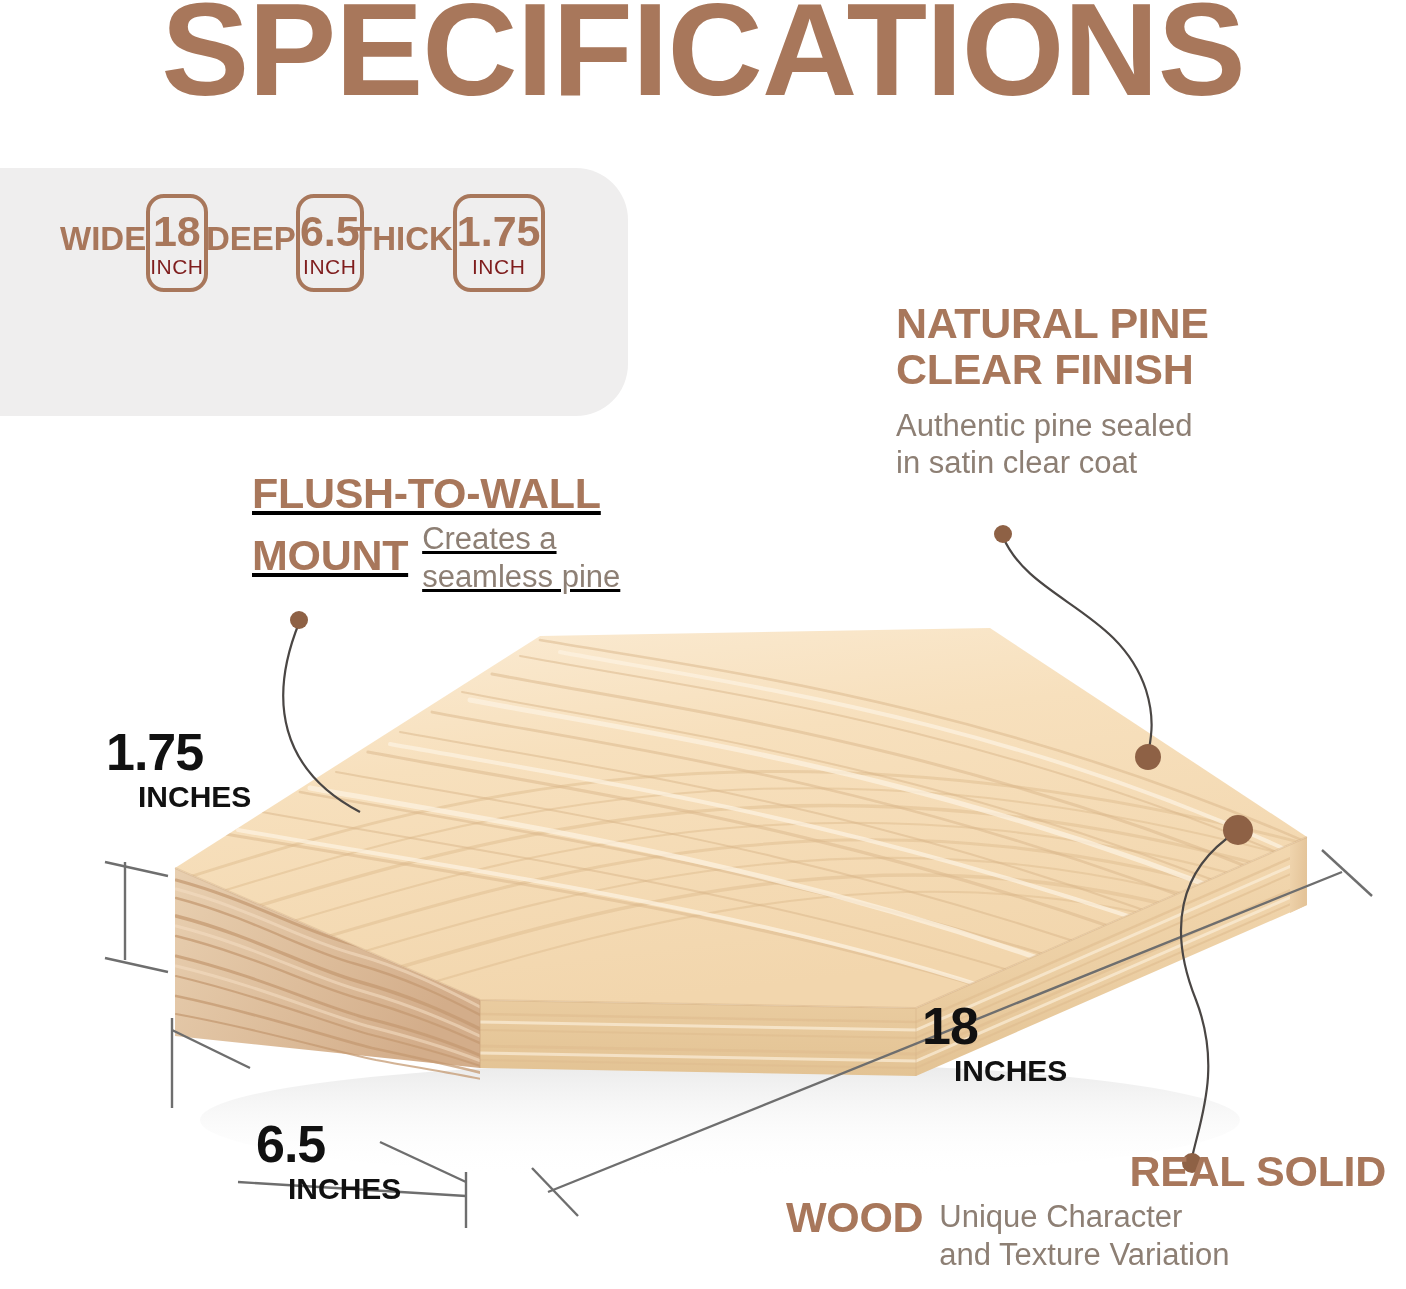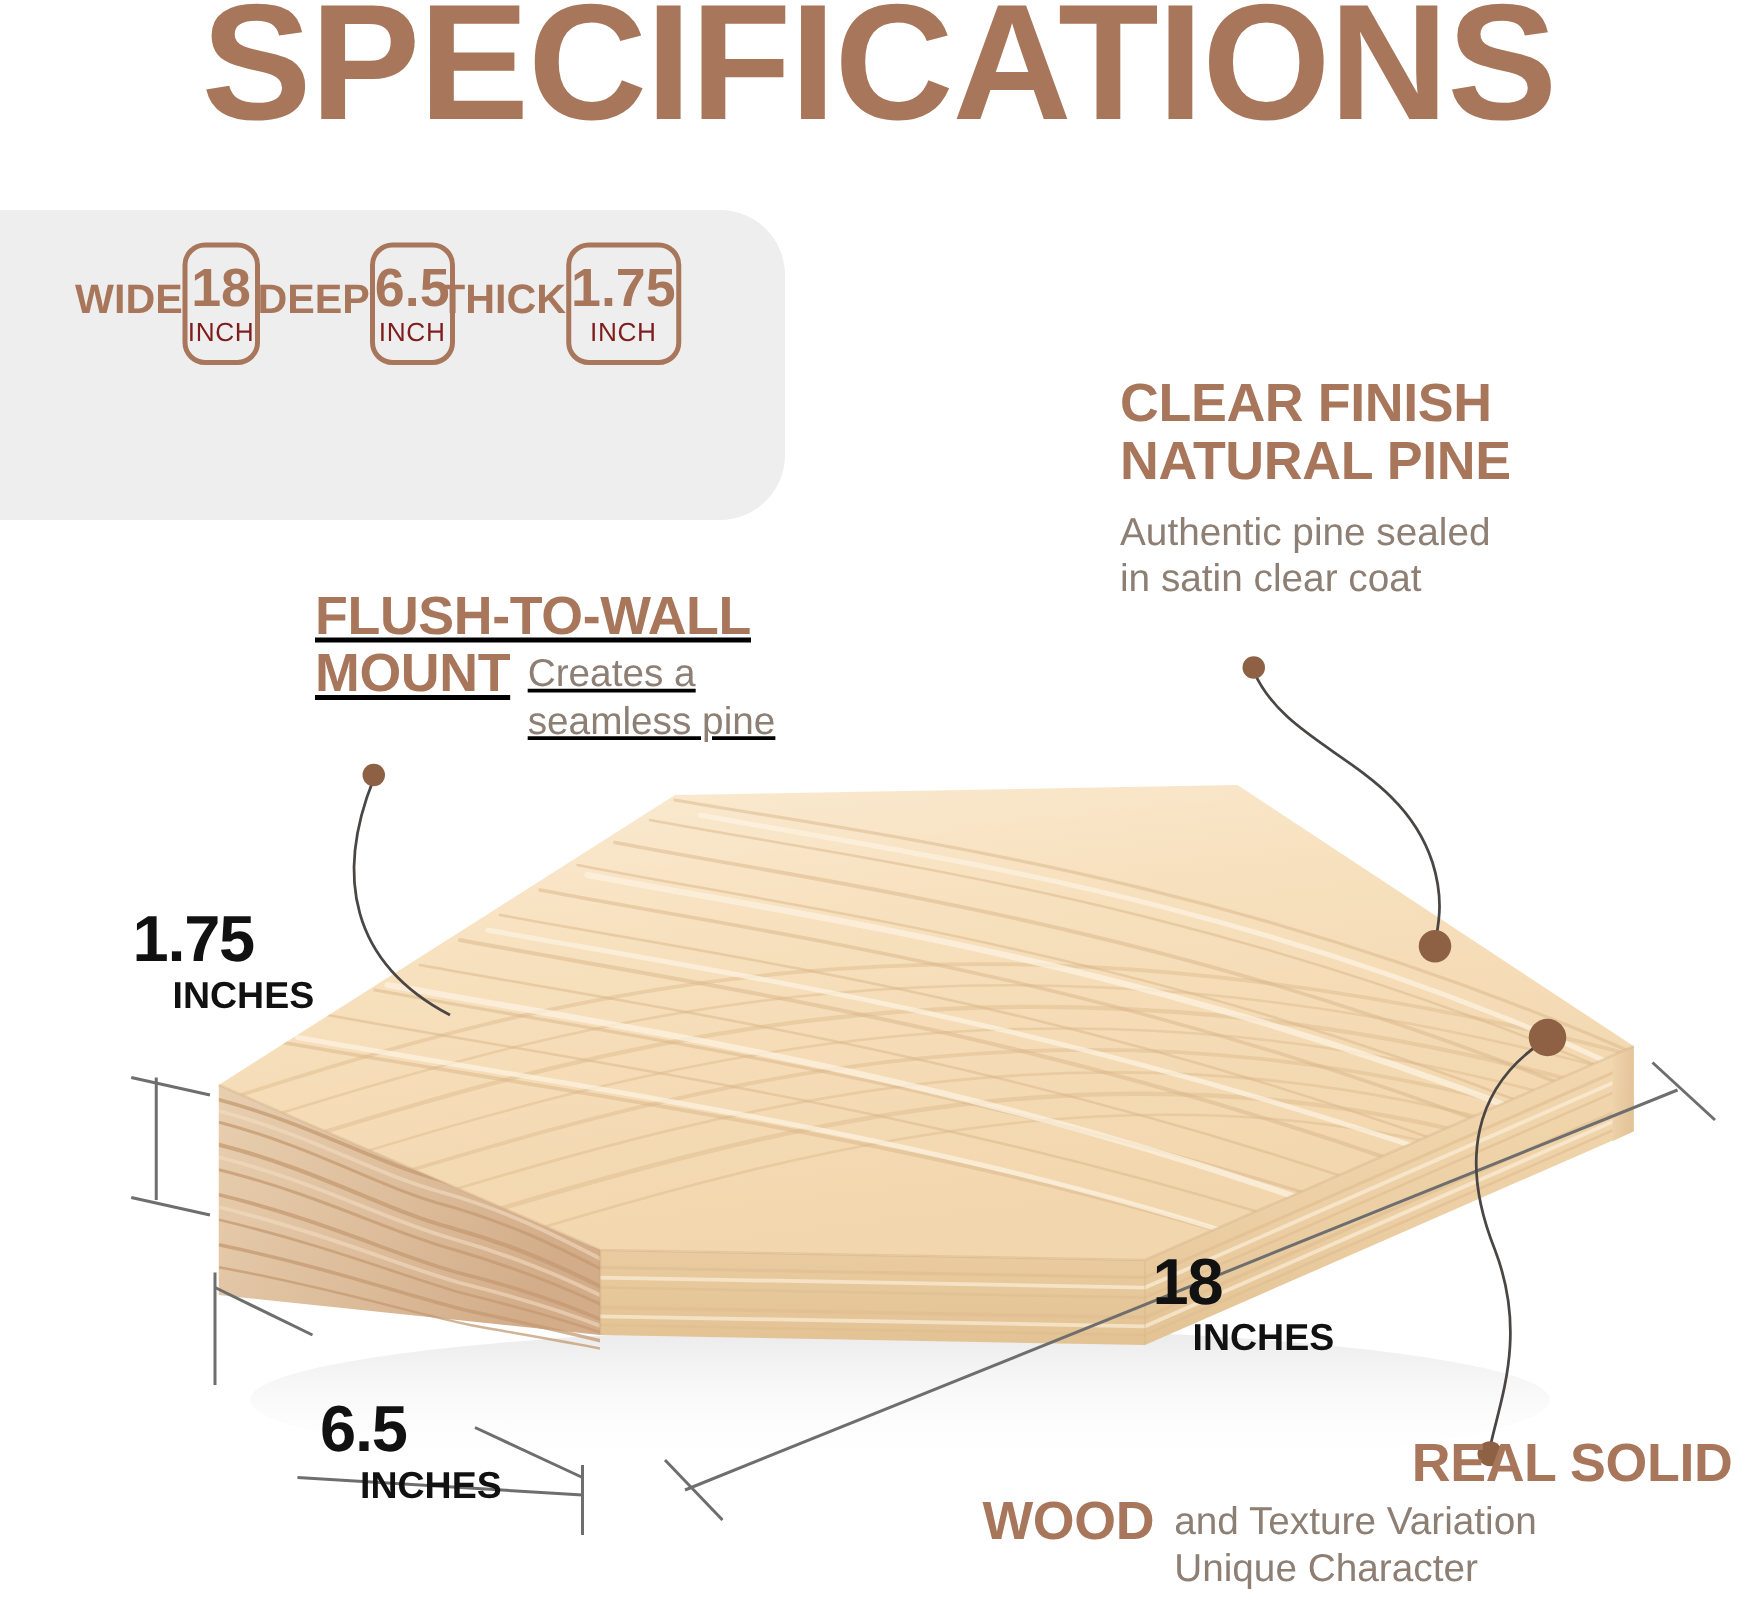--- a/index.html
+++ b/index.html
@@ -53,21 +53,21 @@
   .callout .c-sub{
     font-size:31px;color:#8d7f74;line-height:1.2;font-weight:normal;
   }
 
   
   #callout-natural-pine{left:896px;top:300px;width:420px;}
   #callout-natural-pine .c-sub{margin-top:14px;}
 
   
   #callout-flush{left:252px;top:470px;width:560px;text-decoration:underline;}
-  #callout-flush .inline-wrap{display:flex;align-items:flex-start;}
+  #callout-flush .inline-wrap{display:flex;align-items:center;}
   #callout-flush .c-sub{margin-left:14px;margin-top:4px;}
 
   
   #callout-real-wood{left:786px;top:1148px;width:600px;}
   #callout-real-wood .inline-wrap{display:flex;align-items:flex-start;}
   #callout-real-wood .c-sub{margin-left:16px;margin-top:4px;}
   #callout-real-wood .c-title{white-space:nowrap;text-align:right;}
 
   
   .dim-label{position:absolute;color:#111111;text-align:left;}
@@ -269,22 +269,22 @@
     <circle cx="299" cy="620" r="9"></circle>
     <circle cx="1003" cy="534" r="9"></circle>
     <circle cx="1148" cy="757" r="13"></circle>
     <circle cx="1238" cy="830" r="15"></circle>
     <circle cx="1192" cy="1163" r="10"></circle>
   </g>
 </svg>
 
 <div class="callout" id="callout-natural-pine">
   <div class="c-title">
+    <div>NATURAL PINE</div>
     <div>CLEAR FINISH</div>
-    <div>NATURAL PINE</div>
   </div>
   <div class="c-sub">
     <div>Authentic pine sealed</div>
     <div>in satin clear coat</div>
   </div>
 </div>
 
 <div class="callout" id="callout-flush">
   <div class="c-title">FLUSH-TO-WALL</div>
   <div class="inline-wrap">
@@ -294,22 +294,22 @@
       <div>seamless pine</div>
     </div>
   </div>
 </div>
 
 <div class="callout" id="callout-real-wood">
   <div class="c-title">REAL SOLID</div>
   <div class="inline-wrap">
     <div class="c-title">WOOD</div>
     <div class="c-sub">
+      <div>Unique Character</div>
       <div>and Texture Variation</div>
-      <div>Unique Character</div>
     </div>
   </div>
 </div>
 
 <div class="dim-label" id="dim-thickness">
   <div class="dim-num">1.75</div>
   <div class="dim-unit">INCHES</div>
 </div>
 
 <div class="dim-label" id="dim-depth">

